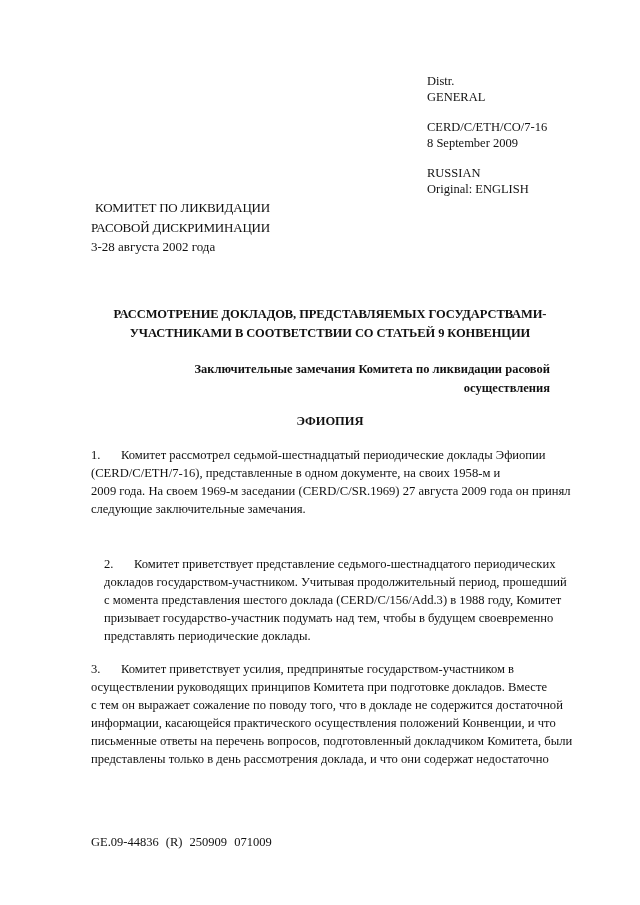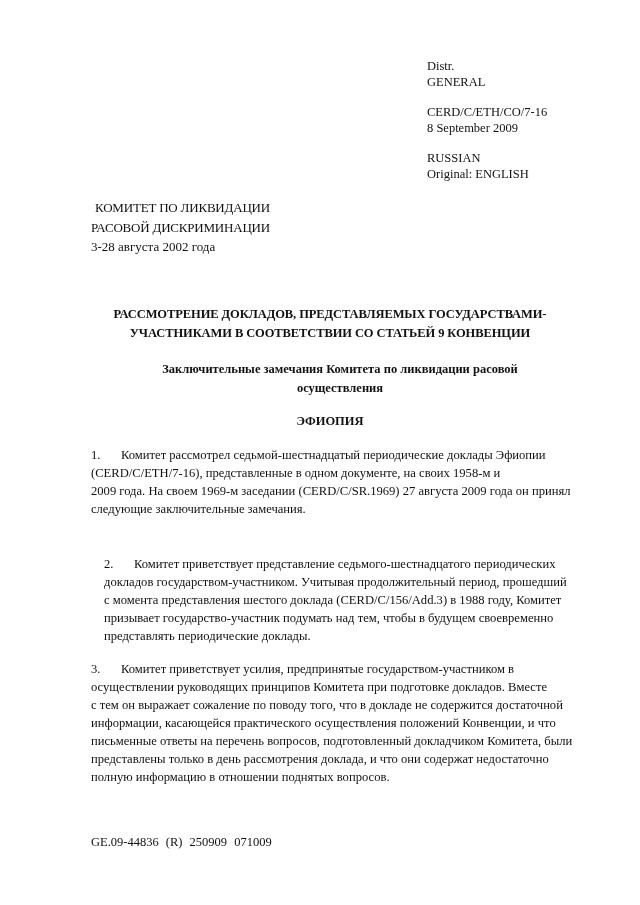--- a/index.html
+++ b/index.html
@@ -18,21 +18,21 @@
   .page {
     position: absolute;
     left: 0; top: 0;
     width: 640px;
     height: 905px;
     background: #ffffff;
   }
   .symbol-block {
     position: absolute;
     left: 427px;
-    top: 59px;
+    top: 74px;
     font-size: 12.5px;
     line-height: 15.5px;
   }
   .symbol-block .gap { height: 15px; }
   .committee-block {
     position: absolute;
     left: 91px;
     top: 198px;
     font-size: 13px;
     line-height: 19.5px;
@@ -47,21 +47,21 @@
     font-weight: bold;
     font-size: 12.5px;
     line-height: 18.5px;
     letter-spacing: -0.1px;
   }
   .subtitle {
     position: absolute;
     left: 130px;
     width: 420px;
     top: 360px;
-    text-align: center;
+    text-align: right;
     font-weight: bold;
     font-size: 12.5px;
     line-height: 19px;
   }
   .country {
     position: absolute;
     left: 80px;
     width: 500px;
     top: 412px;
     text-align: center;
@@ -147,18 +147,17 @@
     <span class="line">представлять периодические доклады.</span>
   </div>
 
   <div class="para" id="para-3">
     <span class="line"><span class="num">3.</span><span>Комитет приветствует усилия, предпринятые государством-участником в</span></span>
     <span class="line">осуществлении руководящих принципов Комитета при подготовке докладов.  Вместе</span>
     <span class="line">с тем он выражает сожаление по поводу того, что в докладе не содержится достаточной</span>
     <span class="line">информации, касающейся практического осуществления положений Конвенции, и что</span>
     <span class="line">письменные ответы на перечень вопросов, подготовленный докладчиком Комитета, были</span>
     <span class="line">представлены только в день рассмотрения доклада, и что они содержат недостаточно</span>
-    <span class="line">полную информацию в отношении поднятых вопросов.</span>
   </div>
 
   <div class="footer-code">GE.09-44836   (R)   250909   071009</div>
 
 </div>
 
 </body></html>

